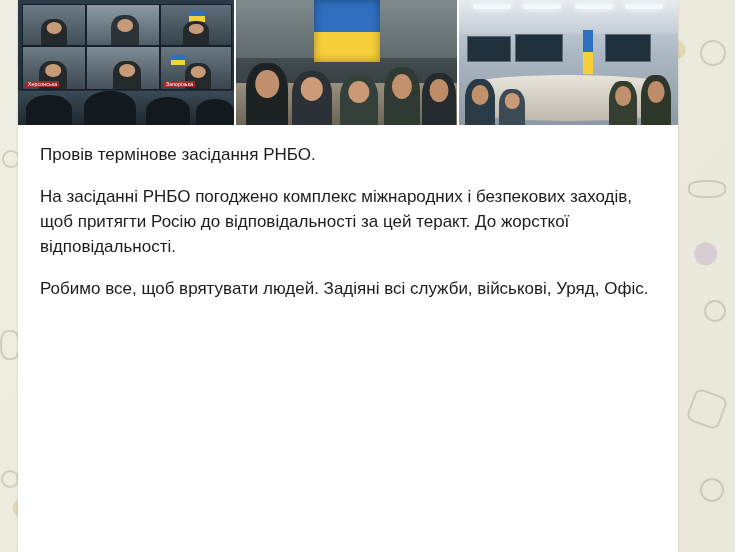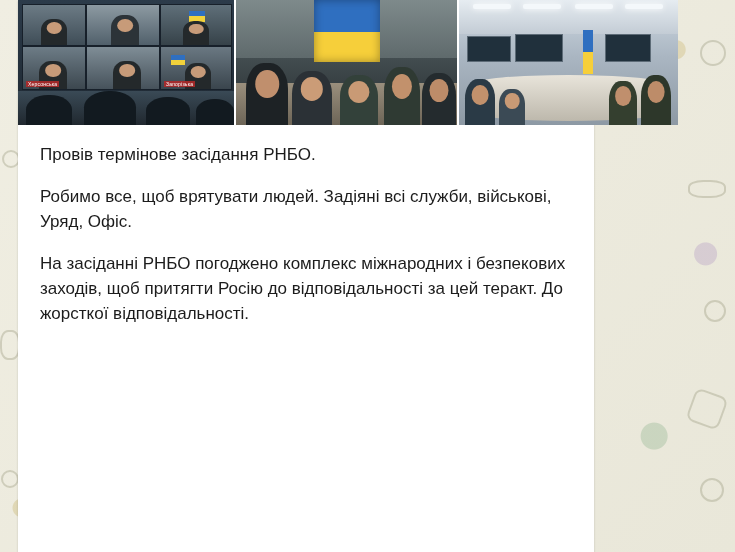--- a/index.html
+++ b/index.html
@@ -33,21 +33,21 @@
     position: absolute;
     border: 2px solid rgba(150,150,120,0.35);
     border-radius: 50%;
   }
 
   
   .message-card {
     position: absolute;
     left: 18px;
     top: 0;
-    width: 576px;
+    width: 660px;
     min-height: 552px;
     background: #ffffff;
     box-shadow: 0 1px 2px rgba(0,0,0,0.18);
   }
 
   
   .album {
     display: flex;
     width: 660px;
     height: 125px;
@@ -291,17 +291,17 @@
         <div class="person" style="left:182px;width:30px;height:50px;background:#2d372a;">
             <div class="face" style="background:#bd8c69;"></div>
           </div>
       </div>
     </div>
 
   </div>
 
   <div class="message-text">
     <p>Провів термінове засідання РНБО.</p>
+    <p>На засіданні РНБО погоджено комплекс міжнародних і безпекових заходів, щоб притягти Росію до відповідальності за цей теракт. До жорсткої відповідальності.</p>
     <p>Робимо все, щоб врятувати людей. Задіяні всі служби, військові, Уряд, Офіс.</p>
-    <p>На засіданні РНБО погоджено комплекс міжнародних і безпекових заходів, щоб притягти Росію до відповідальності за цей теракт. До жорсткої відповідальності.</p>
   </div>
 
 </div>
 
 </body></html>

